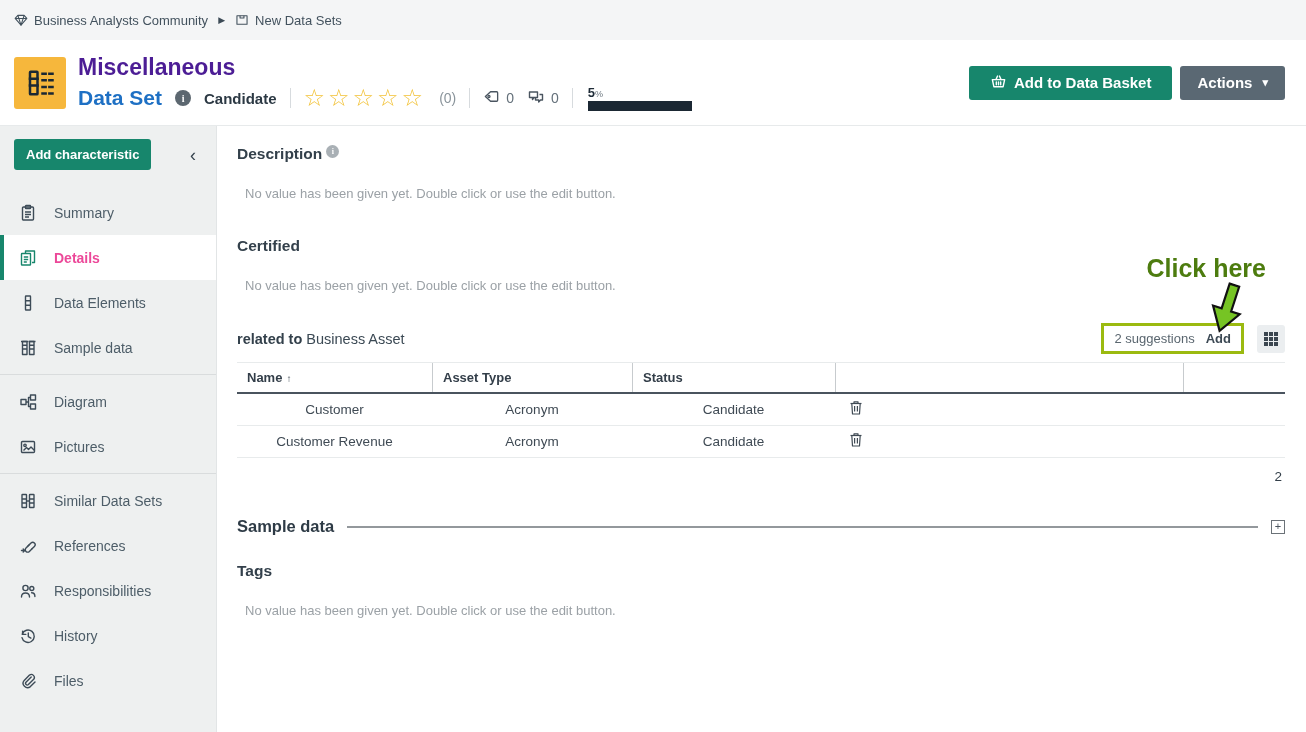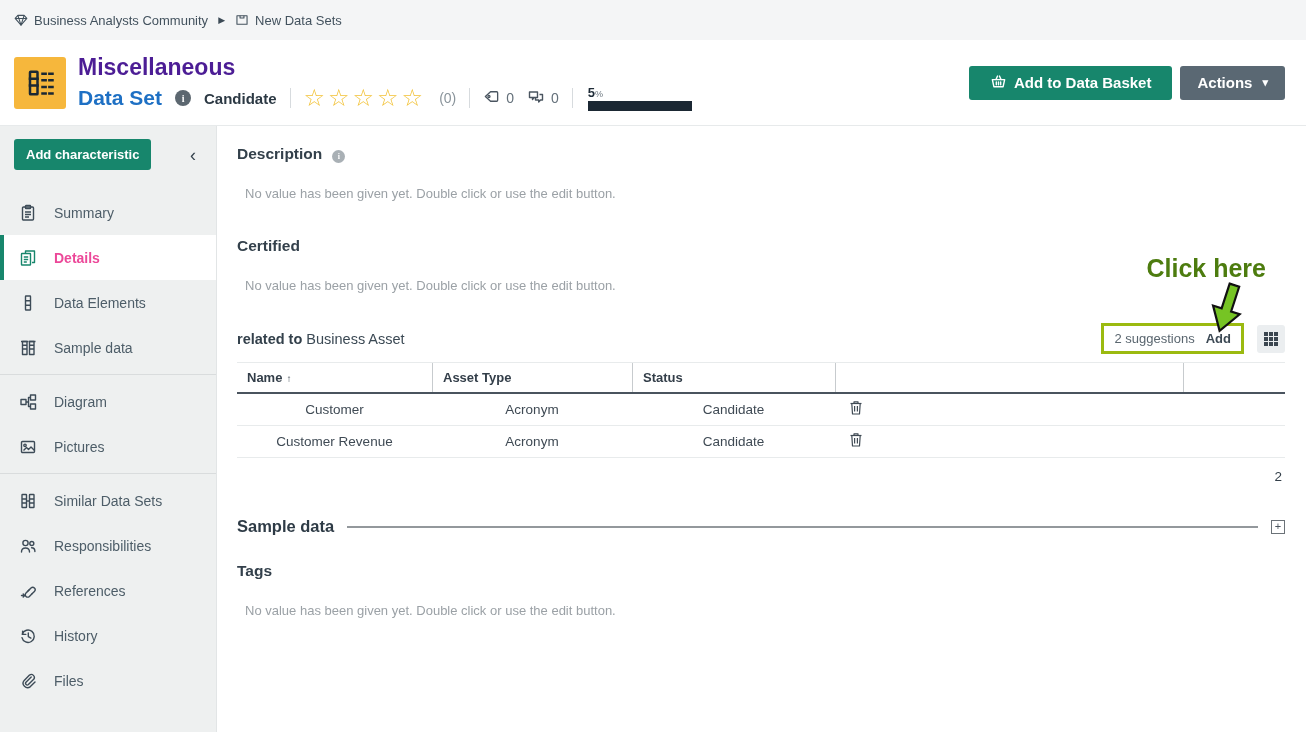--- a/index.html
+++ b/index.html
@@ -59,21 +59,21 @@
   .nav-item { height:45px; display:flex; align-items:center; gap:17px; padding-left:15px;
     font-size:14px; color:#4d5d68; cursor:pointer; border-left:4px solid transparent; }
   .nav-item .icon { color:#3d4b57; display:flex; }
   .nav-item.active { background:#fff; border-left-color:#17866C; color:#ec4899; font-weight:bold; }
   .nav-item.active .icon { color:#17866C; }
   .nav-divider { height:1px; background:#d9dcdd; margin:4px 0; }
 
   
   .content { flex:1; background:#fff; position:relative; padding:19px 21px 0 20px; }
   .sec-head { font-size:15.5px; font-weight:bold; color:#33404b; display:flex;
-    align-items:flex-end; gap:10px; }
+    align-items:flex-start; gap:4px; }
   .sec-head .info-badge { width:13px; height:13px; background:#a9b0b5; font-size:8px; }
   .placeholder { font-size:13px; color:#9ba1a6; margin-top:23px;margin-left:8px; }
   .mt-cert { margin-top:36px; }
 
   
   .related-row { display:flex; align-items:center; margin-top:30px; }
   .related-title { font-size:14.5px; color:#3b4954; }
   .related-title b { font-weight:bold; color:#33404b; }
   .related-right { margin-left:auto; display:flex; align-items:center; gap:13px; }
   .sugg-box { display:flex; align-items:center; gap:11px; border:3px solid #9BBA10;
@@ -290,37 +290,37 @@
             <rect x="10.5" y="2.5" width="4.5" height="13" rx="0.5"></rect>
               <path d="M10.5 7h4.5M10.5 11h4.5"></path>
               <path d="M7.5 9h3"></path>
           </svg>
         </span>
         <span>Similar Data Sets</span>
       </div>
       <div class="nav-item">
         <span class="icon">
           <svg width="18" height="18" viewBox="0 0 18 18" fill="none" stroke="currentColor" stroke-width="1.4" stroke-linejoin="round" stroke-linecap="round">
+            <path d="M8.5 9.5 12 6a2.4 2.4 0 0 1 3.4 3.4L13 11.8"></path>
+            <path d="M10.5 7.5 7 11a2.4 2.4 0 0 0 3.4 3.4l2.4-2.4"></path>
+            <path d="M2.5 13.5h3M4.2 12l1.5 1.5L4.2 15"></path>
+          </svg>
+        </span>
+        <span>References</span>
+      </div>
+      <div class="nav-item">
+        <span class="icon">
+          <svg width="18" height="18" viewBox="0 0 18 18" fill="none" stroke="currentColor" stroke-width="1.4" stroke-linejoin="round" stroke-linecap="round">
             <circle cx="6.5" cy="6" r="2.6"></circle>
               <path d="M2.5 15c0-2.5 1.8-4 4-4s4 1.5 4 4"></path>
             <circle cx="12.8" cy="6.5" r="2"></circle>
               <path d="M12.6 10.8c1.9 0 3.3 1.5 3.3 3.7"></path>
           </svg>
         </span>
         <span>Responsibilities</span>
-      </div>
-      <div class="nav-item">
-        <span class="icon">
-          <svg width="18" height="18" viewBox="0 0 18 18" fill="none" stroke="currentColor" stroke-width="1.4" stroke-linejoin="round" stroke-linecap="round">
-            <path d="M8.5 9.5 12 6a2.4 2.4 0 0 1 3.4 3.4L13 11.8"></path>
-            <path d="M10.5 7.5 7 11a2.4 2.4 0 0 0 3.4 3.4l2.4-2.4"></path>
-            <path d="M2.5 13.5h3M4.2 12l1.5 1.5L4.2 15"></path>
-          </svg>
-        </span>
-        <span>References</span>
       </div>
       <div class="nav-item">
         <span class="icon">
           <svg width="18" height="18" viewBox="0 0 18 18" fill="none" stroke="currentColor" stroke-width="1.4" stroke-linejoin="round" stroke-linecap="round">
             <path d="M3.2 7.2A6.2 6.2 0 1 1 3 10.6"></path>
               <path d="M3.6 4.2v3.2h3.2"></path>
               <path d="M9.3 6v3.6l2.6 1.5"></path>
           </svg>
         </span>
         <span>History</span>

